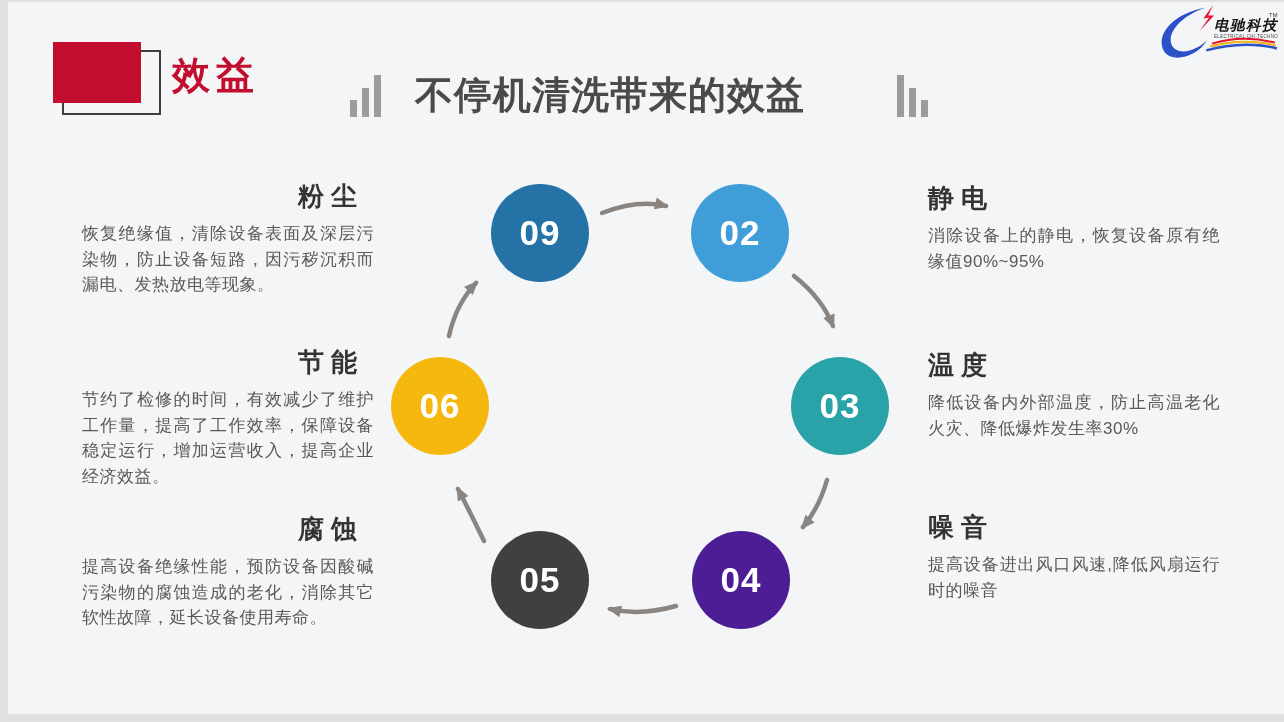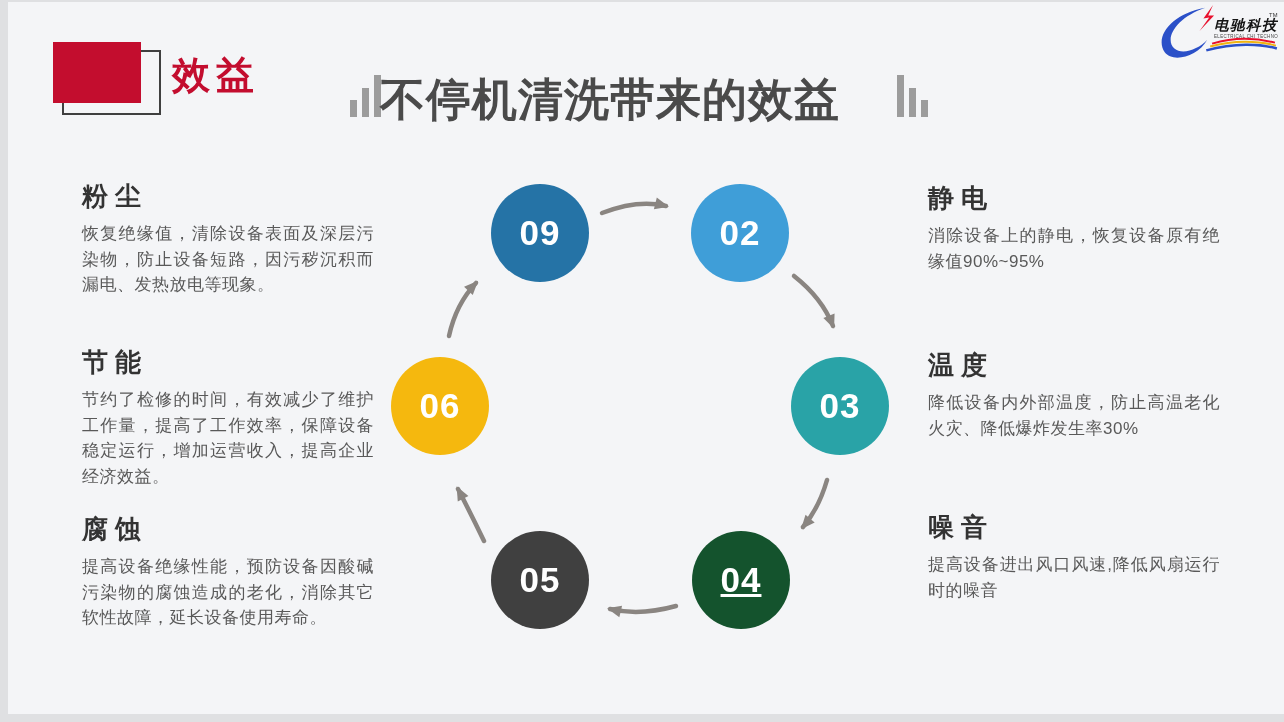--- a/index.html
+++ b/index.html
@@ -26,21 +26,21 @@
   }
   .kicker-title{
     position:absolute;left:172px;top:50px;
     font-size:38px;font-weight:bold;letter-spacing:6px;
     color:var(--accent,#c30d2e);
   }
 
   
   .slide-title{
     position:absolute;left:310px;top:70px;width:600px;
-    text-align:center;font-size:45px;font-weight:bold;
+    text-align:center;font-size:38px;font-weight:bold;
     color:var(--title-gray,#4a4a4a);letter-spacing:1px;white-space:nowrap;
   }
   .bars{position:absolute;display:flex;align-items:flex-end;gap:5px;}
   .bars span{display:block;width:7px;background:var(--bar,#9c9c9c);}
   .bars-left{left:350px;top:75px;height:42px;}
   .bars-right{left:897px;top:75px;height:42px;}
   .b-s{height:17px;} .b-m{height:29px;} .b-t{height:42px;}
 
   
   .logo{position:absolute;left:1152px;top:4px;width:126px;height:58px;}
@@ -65,21 +65,21 @@
   .tb{position:absolute;width:292px;}
   .tb h3{
     margin:0;font-size:26px;font-weight:bold;color:#333;
     letter-spacing:7px;line-height:28px;
   }
   .tb .desc{
     margin-top:11px;font-size:17px;line-height:25.5px;
     color:var(--body-text,#595959);text-align:justify;letter-spacing:0.5px;
   }
   .tb-left{left:82px;}
-  .tb-left h3{padding-right:10px;}
+  .tb-left h3{text-align:right;padding-right:10px;}
   .tb-right{left:928px;}
   .tb-right h3{text-align:left;}
   #tb-dust{top:182px;}
   #tb-energy{top:348px;}
   #tb-corrosion{top:515px;}
   #tb-static{top:184px;}
   #tb-temp{top:351px;}
   #tb-noise{top:513px;}
 </style>
 </head>
@@ -133,21 +133,21 @@
 
   <div class="circle c1" style="background: rgb(37, 115, 166);">
     <span>09</span>
   </div>
   <div class="circle c2" style="background: rgb(63, 158, 216);">
     <span>02</span>
   </div>
   <div class="circle c3" style="background: rgb(41, 163, 167); justify-content: center;">
     <span>03</span>
   </div>
-  <div class="circle c4" style="background: #14532d; text-decoration: underline;">
+  <div class="circle c4" style="background: #4c1d95;">
     <span>04</span>
   </div>
   <div class="circle c5" style="background: #404040;">
     <span>05</span>
   </div>
   <div class="circle c6" style="background: rgb(245, 184, 14);">
     <span>06</span>
   </div>
 
   <div class="tb tb-left" id="tb-dust">

